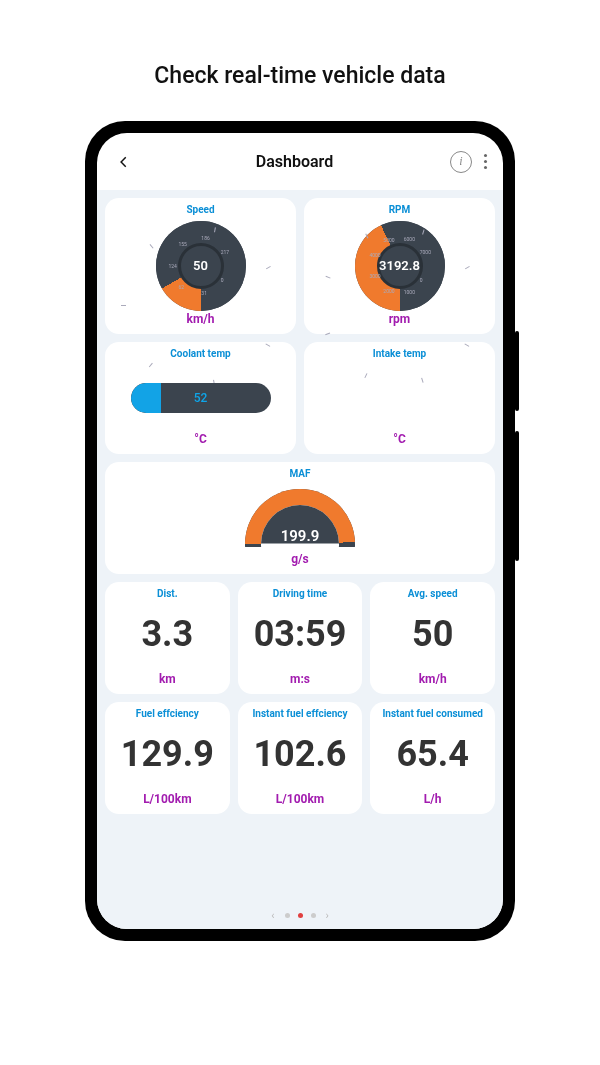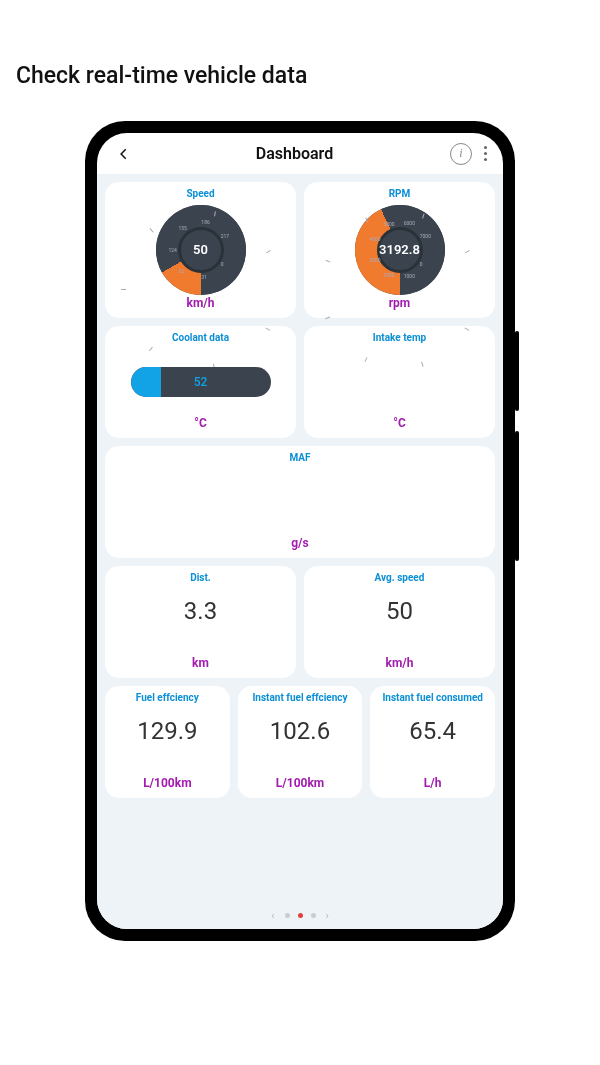--- a/index.html
+++ b/index.html
@@ -4,21 +4,21 @@
 <style>
 * { box-sizing: border-box; margin: 0; padding: 0; }
 body {
   font-family: -apple-system, BlinkMacSystemFont, "Segoe UI", Roboto, Helvetica, Arial, sans-serif;
   width: 600px;
   height: 1065px;
   background: #fff;
   overflow: hidden;
 }
 .promo-text {
-  text-align: left;
+  text-align: center;
   font-size: 23px;
   font-weight: 500;
   color: #111;
   padding: 60px 16px 30px;
   line-height: 1.35;
 }
 .phone-frame {
   width: 430px;
   height: 820px;
   margin: 0 auto;
@@ -51,21 +51,21 @@
   width: 100%;
   height: 100%;
   border-radius: 30px;
   background: #fff;
   overflow: hidden;
   display: flex;
   flex-direction: column;
 }
 
 .app-header {
-  height: 41px;
+  height: 57px;
   display: flex;
   align-items: center;
   padding: 0 12px;
 }
 .back-icon { font-size: 22px; font-weight: 300; padding: 4px 8px; cursor: pointer; }
 .app-title { flex: 1; text-align: center; font-size: 16px; font-weight: 600; color: #111; }
 .info-icon {
   width: 22px; height: 22px; border: 1.2px solid #888; border-radius: 50%;
   display: flex; align-items: center; justify-content: center;
   font-size: 12px; color: #888; font-family: Georgia, serif; font-style: italic;
@@ -98,22 +98,22 @@
   font-weight: 700;
   margin-bottom: 4px;
 }
 .card-unit {
   color: #a21caf;
   font-size: 12px;
   font-weight: 700;
   margin-top: auto;
 }
 .card-value-big {
-  font-size: 24px;
-  font-weight: 400;
+  font-size: 36px;
+  font-weight: 700;
   color: #333;
   margin: 10px 0;
 }
 .card .visual { flex: 1; display: flex; align-items: center; justify-content: center; width: 100%; }
 
 
 .dial {
   position: relative;
   width: 90px; height: 90px;
   border-radius: 50%;
@@ -289,47 +289,61 @@
                 </div>
               <div class="center-val">3192.8</div>
             </div>
           </div>
           <div class="card-unit">rpm</div>
         </div>
       </div>
 
       <div class="row">
         <div class="card">
-          <div class="card-title">Coolant data</div>
+          <div class="card-title">Coolant temp</div>
           <div class="visual">
             <div class="pill">
               <div class="fill" id="fill-coolant" style="width: 22%;"></div>
               <div class="val">52</div>
             </div>
           </div>
           <div class="card-unit">°C</div>
         </div>
         <div class="card">
           <div class="card-title">Intake temp</div>
           <div class="card-unit">°C</div>
         </div>
       </div>
 
       <div class="row">
         <div class="card">
           <div class="card-title">MAF</div>
+          <div class="visual">
+            <div class="half-gauge">
+              <div class="hg-bg"></div>
+              <div class="hg-bg" id="hg-fg-maf" style="background: conic-gradient(from 270deg, rgb(240, 122, 45) 0deg, rgb(240, 122, 45) 178deg, transparent 178deg, transparent 360deg);"></div>
+              <div class="hg-mask"></div>
+              <div class="hg-cap"></div>
+              <div class="hg-val">199.9</div>
+            </div>
+          </div>
           <div class="card-unit">g/s</div>
         </div>
       </div>
 
       <div class="row" id="stats-row-1">
           <div class="card">
             <div class="card-title">Dist.</div>
             <div class="card-value-big">3.3</div>
             <div class="card-unit">km</div>
+          </div>
+          <div class="card">
+            <div class="card-title">Driving time</div>
+            <div class="card-value-big">03:59</div>
+            <div class="card-unit">m:s</div>
           </div>
           <div class="card">
             <div class="card-title">Avg. speed</div>
             <div class="card-value-big">50</div>
             <div class="card-unit">km/h</div>
           </div>
         </div>
 
       <div class="row" id="stats-row-2">
           <div class="card">

